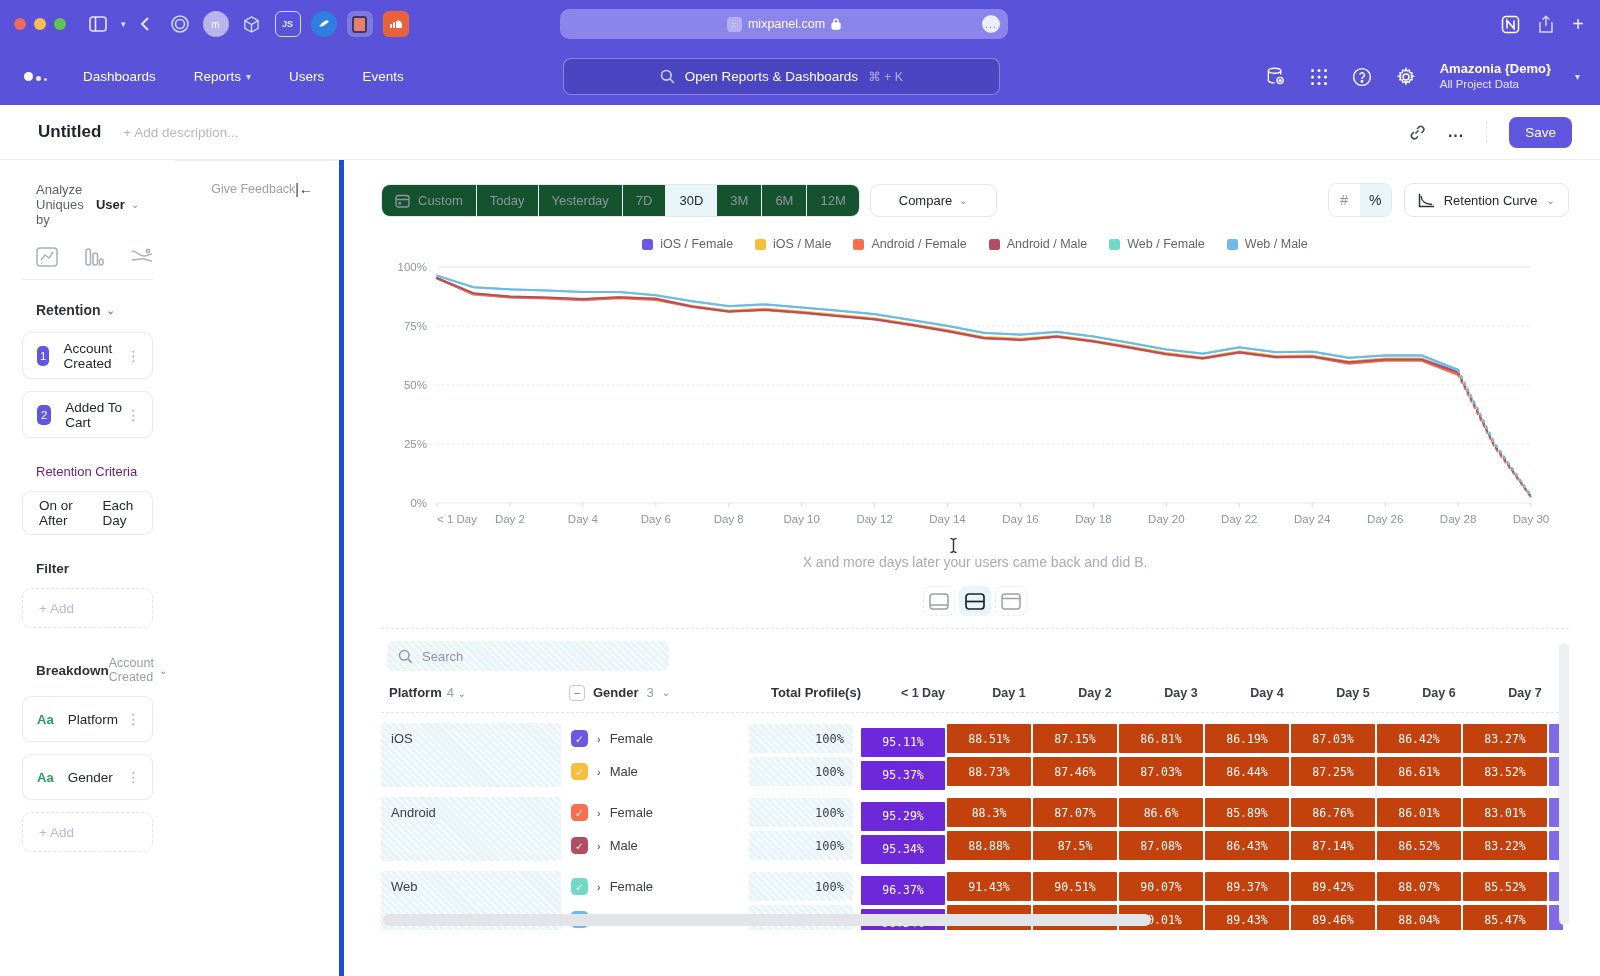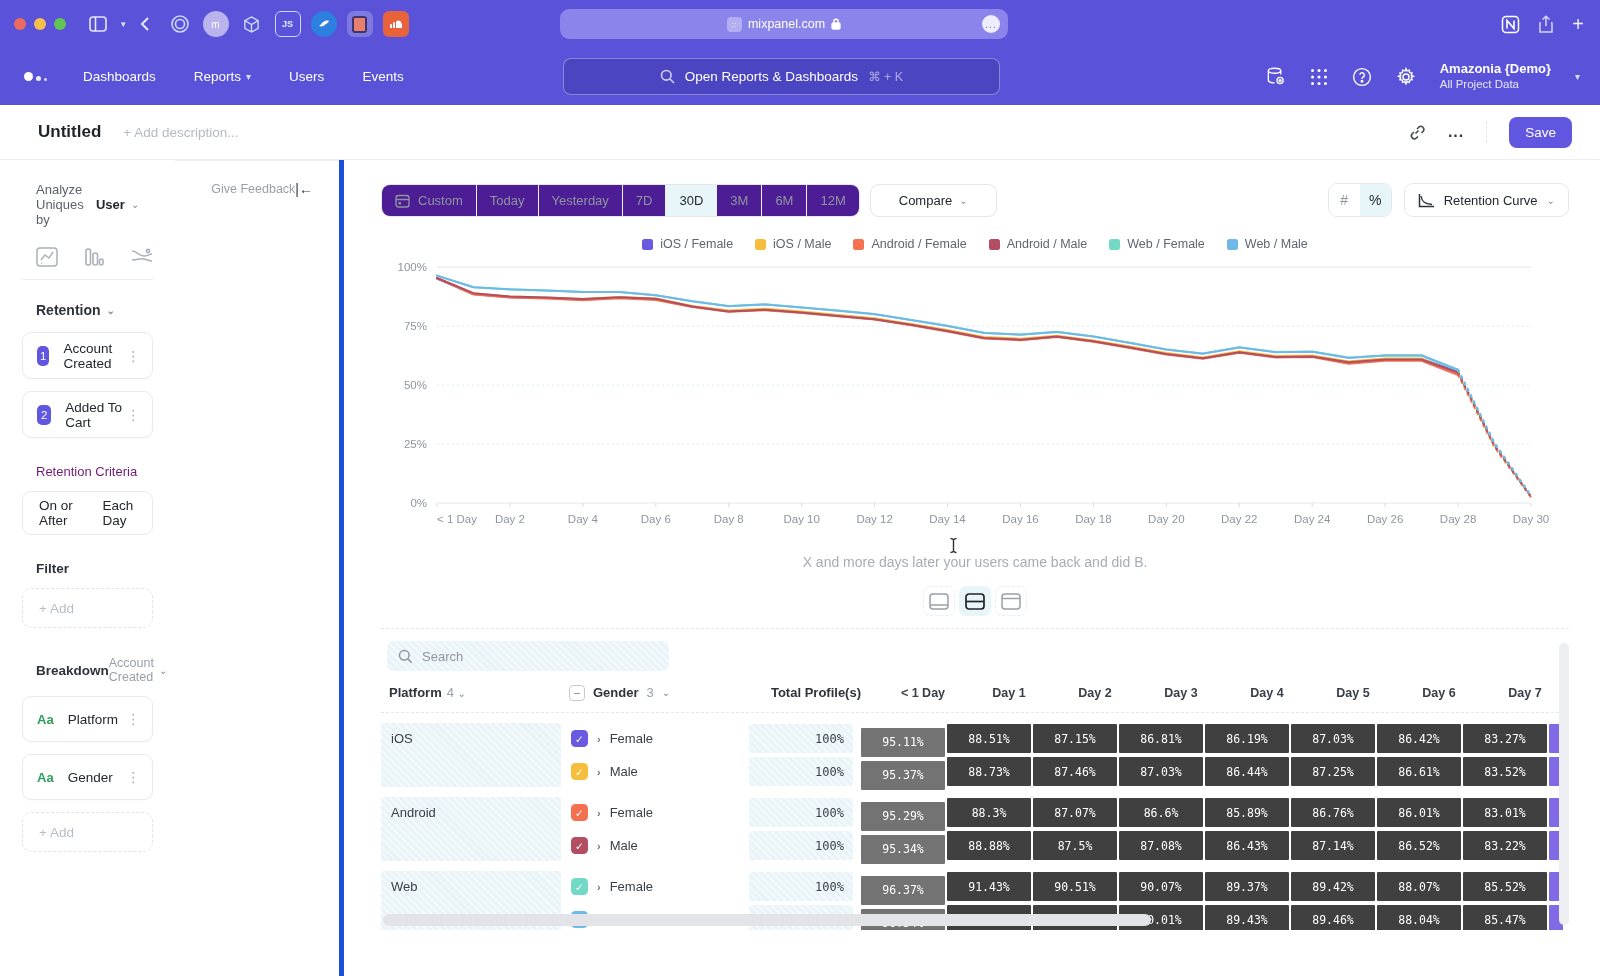--- a/index.html
+++ b/index.html
@@ -69,21 +69,21 @@
   .bd-scope { margin-left:auto; color:#9AA0A8; font-size:12.5px; display:flex; gap:5px; align-items:center; }
   .aa { color:#2E9E5B; font-size:13px; font-weight:bold; margin-right:14px; }
   .sb-foot { height:56px; border-top:1px solid #EDEFF2; display:flex; align-items:center; padding:0 26px 0 36px; color:#9AA0A8; font-size:12.5px; }
   .collapse-ic { margin-left:auto; color:#32373E; font-size:14px; }
 
   
   .main { flex:1; display:flex; flex-direction:column; position:relative; }
   .main-scroll { flex:1; padding:0 40px 0 37px; overflow:hidden; }
   .controls { display:flex; align-items:center; margin-top:23px; }
   .seg { display:flex; border:1px solid #E3E6EA; border-radius:9px; overflow:hidden; background:#fff; }
-  .seg-btn { font-size:13px; color:#8F959E; padding:8px 13px; border-right:1px solid #EDEFF2; display:flex; align-items:center; gap:8px; background:#4c1d95; border-top:none;border-bottom:none;border-left:none; }
+  .seg-btn { font-size:13px; color:#8F959E; padding:8px 13px; border-right:1px solid #EDEFF2; display:flex; align-items:center; gap:8px; background:#14532d; border-top:none;border-bottom:none;border-left:none; }
   .seg-btn:last-child { border-right:none; }
   .seg-btn.active { background:#E8F5F9; color:#1F242B; }
   .compare-btn { margin-left:10px; border:1px solid #E3E6EA; border-radius:9px; background:#fff; font-size:13px; color:#23272E; padding:8px 28px; display:flex; align-items:center; gap:7px; }
   .ctrl-right { margin-left:auto; display:flex; align-items:center; gap:12px; }
   .numpct { display:flex; border:1px solid #E3E6EA; border-radius:9px; overflow:hidden; }
   .numpct .np { width:31px; height:32px; display:flex; align-items:center; justify-content:center; font-size:14px; color:#8F959E; background:#fff; }
   .numpct .np.active { background:#E8F5F9; color:#1F242B; }
   .charttype { border:1px solid #E3E6EA; border-radius:9px; background:#fff; height:34px; display:flex; align-items:center; gap:9px; padding:0 13px; font-size:13px; color:#23272E; }
 
   .legend { display:flex; justify-content:center; gap:22px; margin-top:20px; }
@@ -110,22 +110,22 @@
   .cnt { color:#9AA0A8; margin-left:5px; }
   .ind-cb { width:16px; height:16px; border:1px solid #C6CBD2; border-radius:4px; display:flex; align-items:center; justify-content:center; color:#6E747D; font-size:11px; background:#fff; }
   .tgroup { display:flex; margin-top:10px; }
   .plat-cell { width:180px; border-radius:3px; padding:8px 10px; font-size:13px; color:#3A4049; margin-right:8px; }
   .grows { flex:1; display:flex; flex-direction:column; gap:2px; }
   .trow { display:flex; align-items:center; height:31px; }
   .g-cell { width:180px; display:flex; align-items:center; gap:9px; padding-left:2px; font-size:13px; color:#3A4049; }
   .cb { width:17px; height:17px; border-radius:4.5px; color:#fff; font-size:10.5px; display:flex; align-items:center; justify-content:center; }
   .g-chev { color:#6E747D; font-size:11px; font-weight:bold; }
   .t-cell { width:104px; margin-right:8px; height:29px; border-radius:3px; display:flex; align-items:center; justify-content:flex-end; padding-right:9px; font-family:"DejaVu Sans Mono", monospace; font-size:12px; color:#3A4049; }
-  .v-cell { width:84px; margin-right:2px; height:29px; background:#404040; color:#fff; font-family:"DejaVu Sans Mono", monospace; font-size:11.5px; display:flex; align-items:center; justify-content:center; border-radius:1px; }
-  .v-cell.first { background:#737373;margin-top:7px; }
+  .v-cell { width:84px; margin-right:2px; height:29px; background:#c2410c; color:#fff; font-family:"DejaVu Sans Mono", monospace; font-size:11.5px; display:flex; align-items:center; justify-content:center; border-radius:1px; }
+  .v-cell.first { background:#6d28d9;margin-top:7px; }
   .v-sliver { width:14px; height:29px; background:#8269E6; border-radius:1px; }
   .hscroll { position:absolute; left:2px; bottom:4px; width:768px; height:12px; background:#E2E4E8; border-radius:7px; }
   .vscroll { position:absolute; right:0px; top:14px; width:10px; height:282px; background:#EDEFF2; border-radius:6px; }
 
   
   .main-foot { height:56px; border-top:1px solid #EDEFF2; display:flex; align-items:center; padding:0 40px 0 44px; gap:14px; position:relative; }
   .mf-title { font-size:13px; color:#2F343C; font-weight:bold; }
   .mf-desc { font-size:13px; color:#9AA0A8; margin-left:8px; }
   .float-link { position:absolute; right:52px; top:-18px; width:40px; height:40px; border-radius:50%; background:#fff; box-shadow:0 2px 8px rgba(30,30,60,.18); display:flex; align-items:center; justify-content:center; color:#454B54; }
 

